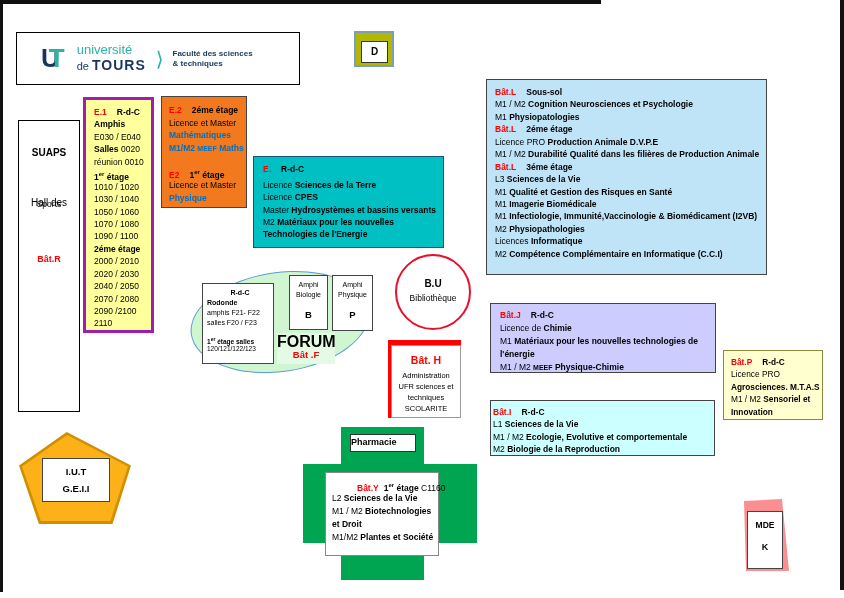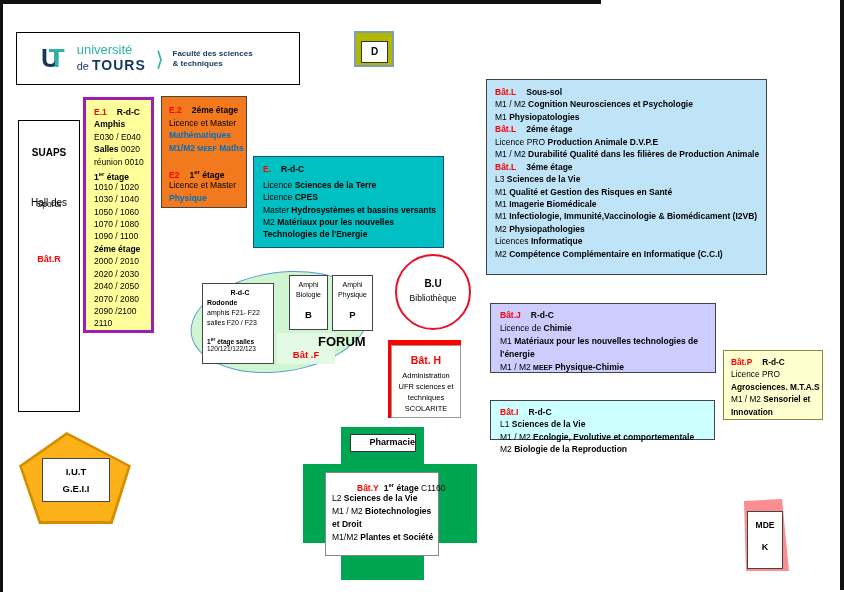--- a/index.html
+++ b/index.html
@@ -61,21 +61,21 @@
   .teal-box .ln { height:12.3px; line-height:12.3px; }
 
   .batl-box { left:486px; top:79px; width:281px; height:196px; background:#BFE3F7; border:1.5px solid #444;
               padding:6px 0 0 8px; font-size:8.5px; }
   .batl-box .ln { height:12.45px; line-height:12.45px; }
 
   
   .forum-ellipse { left:190px; top:272px; width:180px; height:100px; background:#CFF6D0;
                    border:1.5px solid #5B9BD5; border-radius:50%; transform:rotate(-8deg); z-index:1; }
   .forum-rect { left:277px; top:333px; width:58px; height:31px; background:#E4FAE4; z-index:2; text-align:center; }
-  .forum-word { font-size:13px; font-weight:bold; line-height:14px; margin-top:2px;margin-left:41px; }
+  .forum-word { font-size:16px; font-weight:bold; line-height:14px; margin-top:2px; }
   .forum-bat { font-size:9.5px; }
   .rodonde { left:202px; top:283px; width:72px; height:81px; background:#fff; border:1px solid #444;
              padding:4px 0 0 4px; font-size:7px; z-index:3; }
   .rodonde .ln { height:10px; line-height:10px; }
   .rodonde .sm { font-size:6.5px; height:9px; line-height:9px; }
   .amphi { background:#fff; border:1px solid #444; z-index:3; text-align:center; font-size:7px; }
   .amphi-bio { left:289px; top:275px; width:39px; height:55px; }
   .amphi-phy { left:332px; top:275px; width:41px; height:56px; }
   .amphi .l { line-height:9px; margin-top:1px; }
   .amphi .letter { font-size:9.5px; font-weight:bold; margin-top:10px; }
@@ -93,30 +93,30 @@
   .bath-white .s { position:absolute; width:100%; font-size:7.5px; }
 
   .batj-box { left:490px; top:303px; width:226px; height:70px; background:#CCCCFF; border:1px solid #444;
               padding:5px 0 0 9px; font-size:8.5px; }
   .batj-box .ln { height:12.9px; line-height:12.9px; }
 
   .batp-box { left:723px; top:350px; width:100px; height:70px; background:#FFFFD0; border:1px solid #8a8a3a;
               padding:5px 0 0 7px; font-size:8.3px; }
   .batp-box .ln { height:12.4px; line-height:12.4px; }
 
-  .bati-box { left:490px; top:400px; width:225px; height:40px; background:#CCFFFF; border:1px solid #444;
-              padding:5px 0 0 9px; font-size:8.5px; }
+  .bati-box { left:490px; top:400px; width:225px; height:56px; background:#CCFFFF; border:1px solid #444;
+              padding:5px 0 0 2px; font-size:8.5px; }
   .bati-box .ln { height:12.3px; line-height:12.3px; }
 
   
   .cross-wrap { left:303px; top:427px; width:174px; height:153px; z-index:1; }
   .cross { position:absolute; inset:0; background:#00A551;
            clip-path:polygon(38px 0px,121px 0px,121px 37px,174px 37px,174px 116px,121px 116px,121px 153px,38px 153px,38px 116px,0px 116px,0px 37px,38px 37px); }
   .pharm-box { left:350px; top:434px; width:66px; height:18px; background:#fff; border:1.5px solid #333;
-               text-align:right; font-size:9px; font-weight:bold; line-height:15px; z-index:2; }
+               text-align:left; font-size:9px; font-weight:bold; line-height:15px; z-index:2; }
   .baty-box { left:325px; top:472px; width:114px; height:84px; background:#fff; border:1px solid #888;
               padding:6px 0 0 6px; font-size:8.5px; z-index:2; }
   .baty-box .ln { height:13px; line-height:13px; }
   .baty-first { padding-left:12px; }
 
   
   .iut-wrap { left:19px; top:432px; width:112px; height:92px; z-index:1; }
   .pent-outer { position:absolute; inset:0; background:#D18E00;
                 clip-path:polygon(42.6% 0%,100% 36.5%,83.5% 100%,17.8% 100%,0% 36.5%); }
   .pent-inner { position:absolute; left:3px; top:3px; width:106px; height:86px; background:#FBB117;

